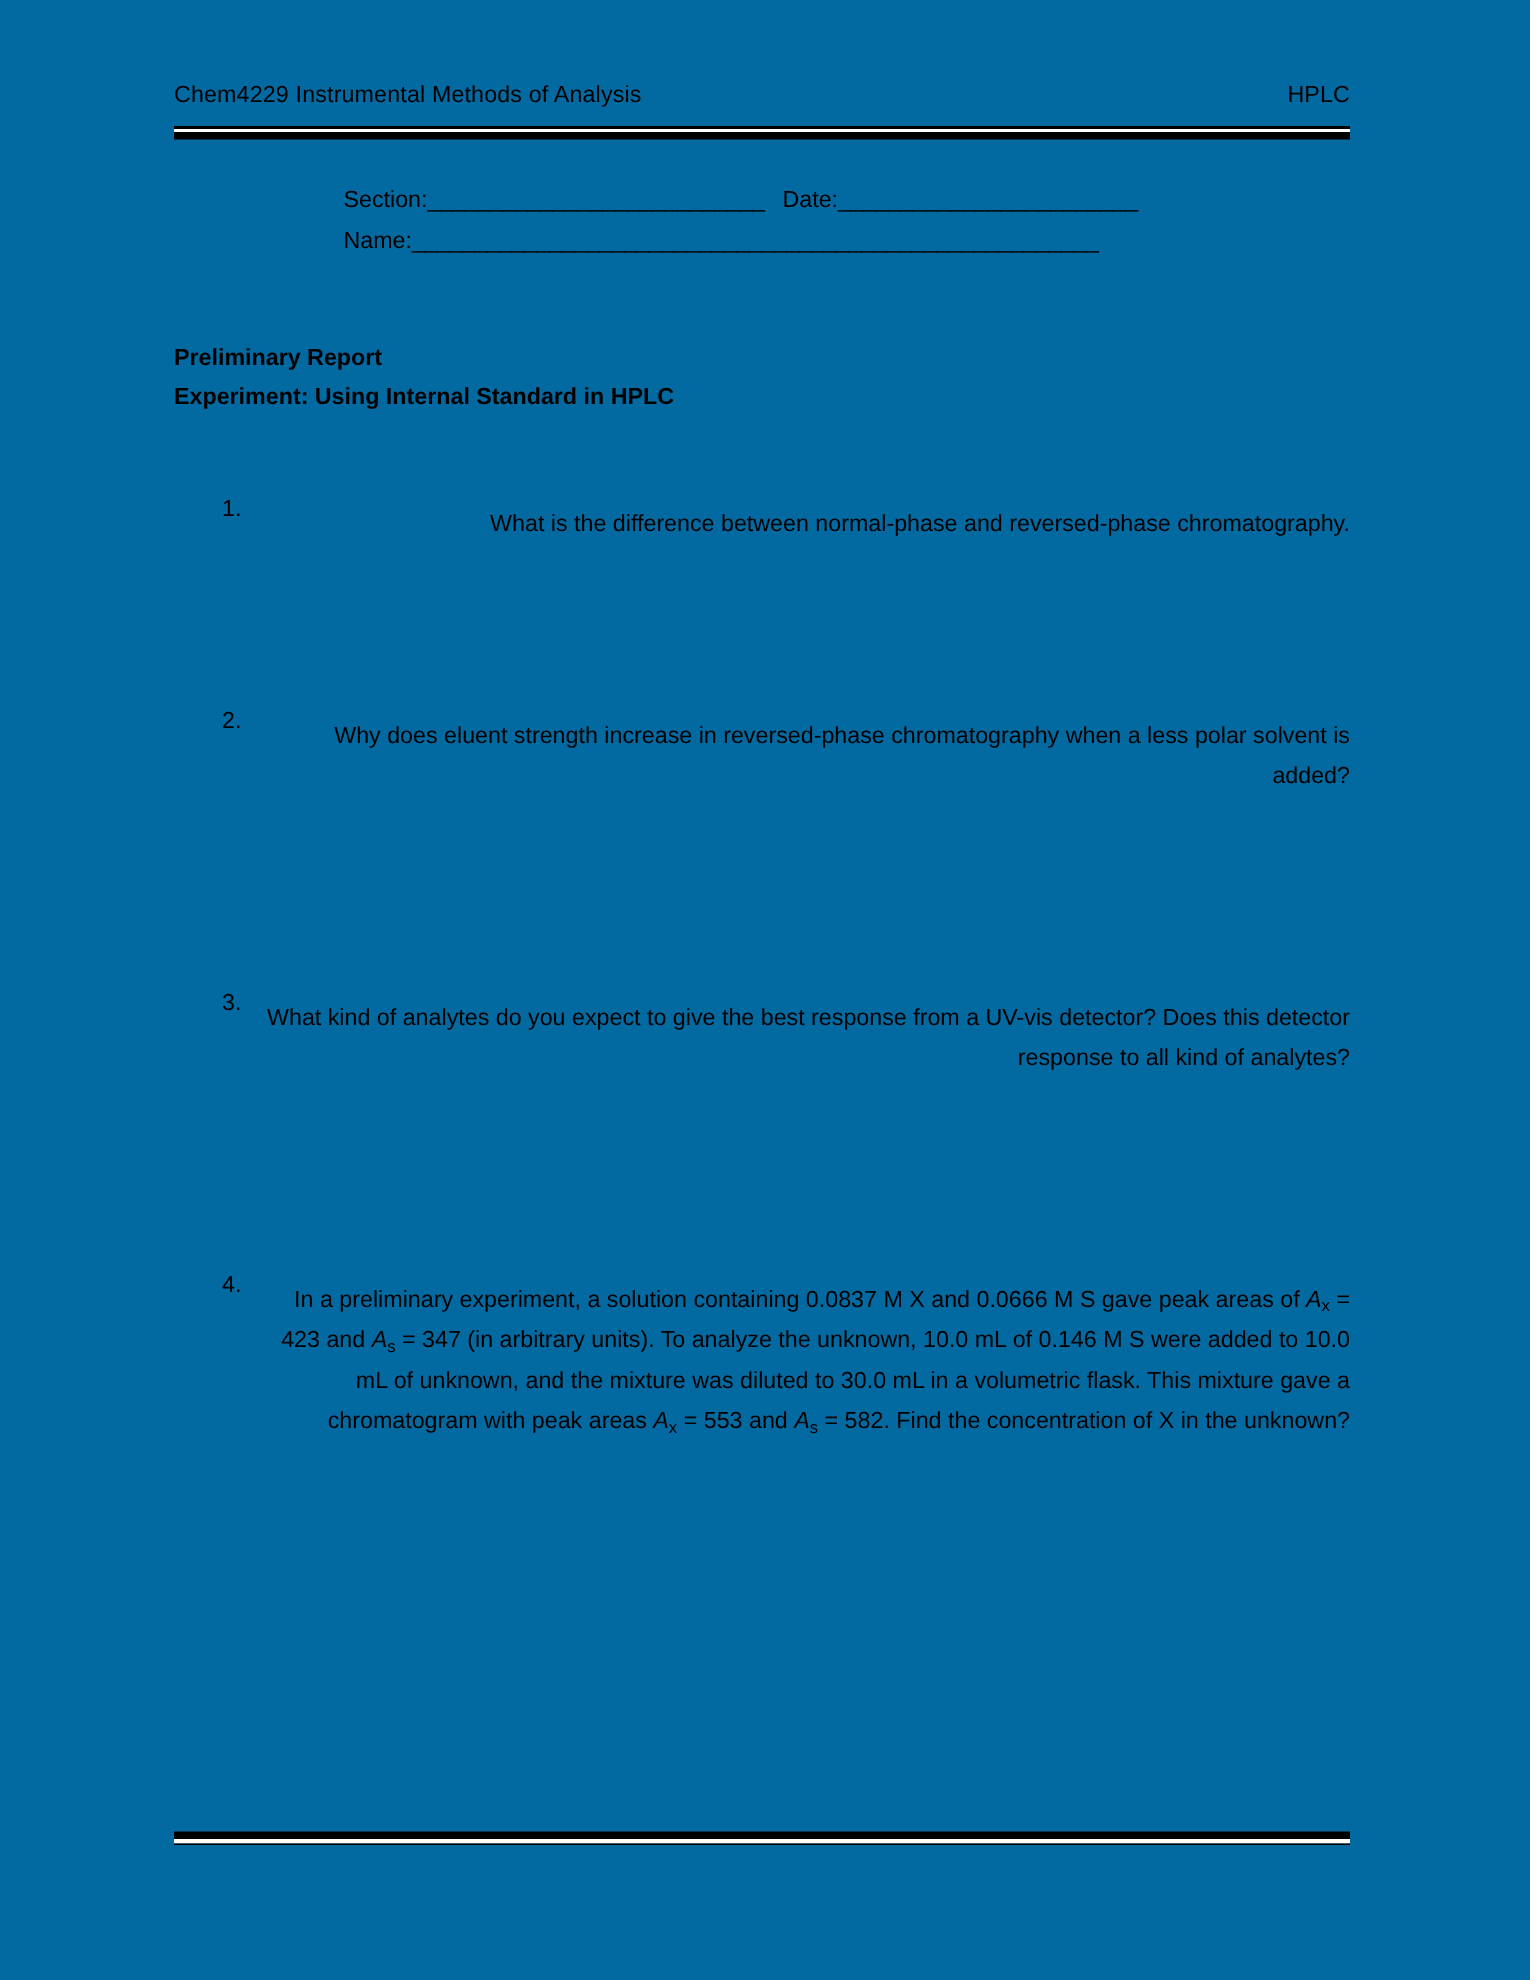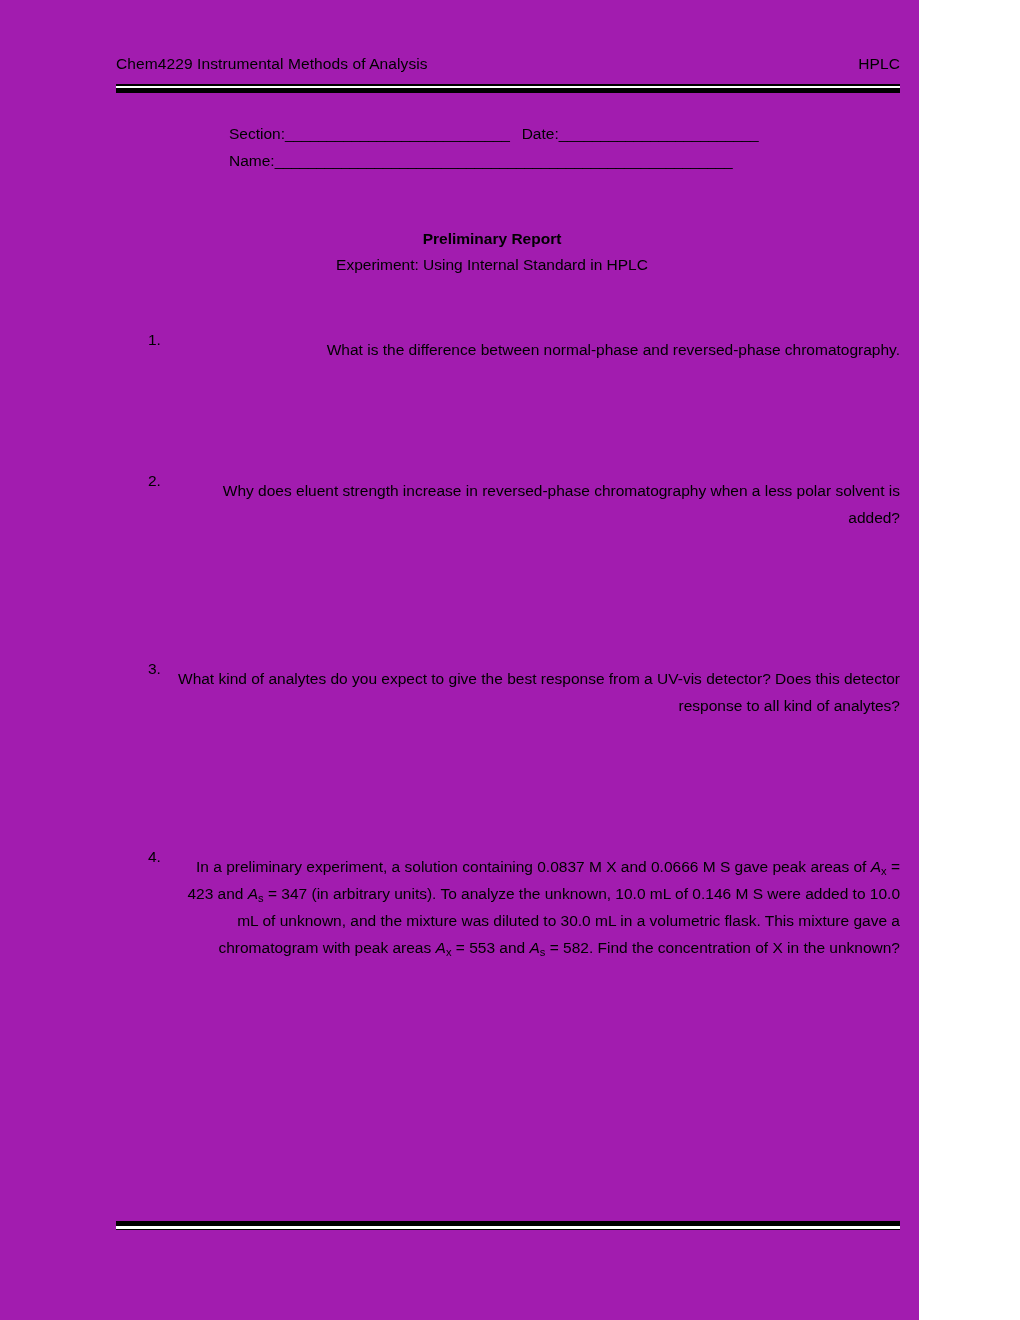--- a/index.html
+++ b/index.html
@@ -10,24 +10,24 @@
   body {
     width: 1020px;
     height: 1320px;
     font-family: "Liberation Sans", sans-serif;
     color: #000000;
     -webkit-font-smoothing: antialiased;
   }
 
   .page {
     position: relative;
-    width: 919px;
+    width: 1020px;
     height: 1320px;
     box-sizing: border-box;
-    background: #a21caf;
+    background: #0369a1;
     overflow: hidden;
   }
 
   
   .page-header {
     position: absolute;
     left: 116px;
     top: 55px;
     width: 784px;
     display: flex;
@@ -76,33 +76,32 @@
     display: block;
   }
   .fields .spacer-date {
     display: inline-block;
     width: 12px;
   }
 
   
   .title-block {
     position: absolute;
-    left: 100px;
+    left: 116px;
     top: 226px;
     width: 784px;
-    text-align: center;
   }
   .title-block .doc-title {
     font-size: 15.5px;
     font-weight: bold;
     line-height: 26px;
   }
   .title-block .doc-subtitle {
     font-size: 15.5px;
-    font-weight: normal;
+    font-weight: bold;
     line-height: 26px;
   }
 
   
   .questions {
     position: absolute;
     left: 148px;
     top: 326px;
     width: 752px;
   }

